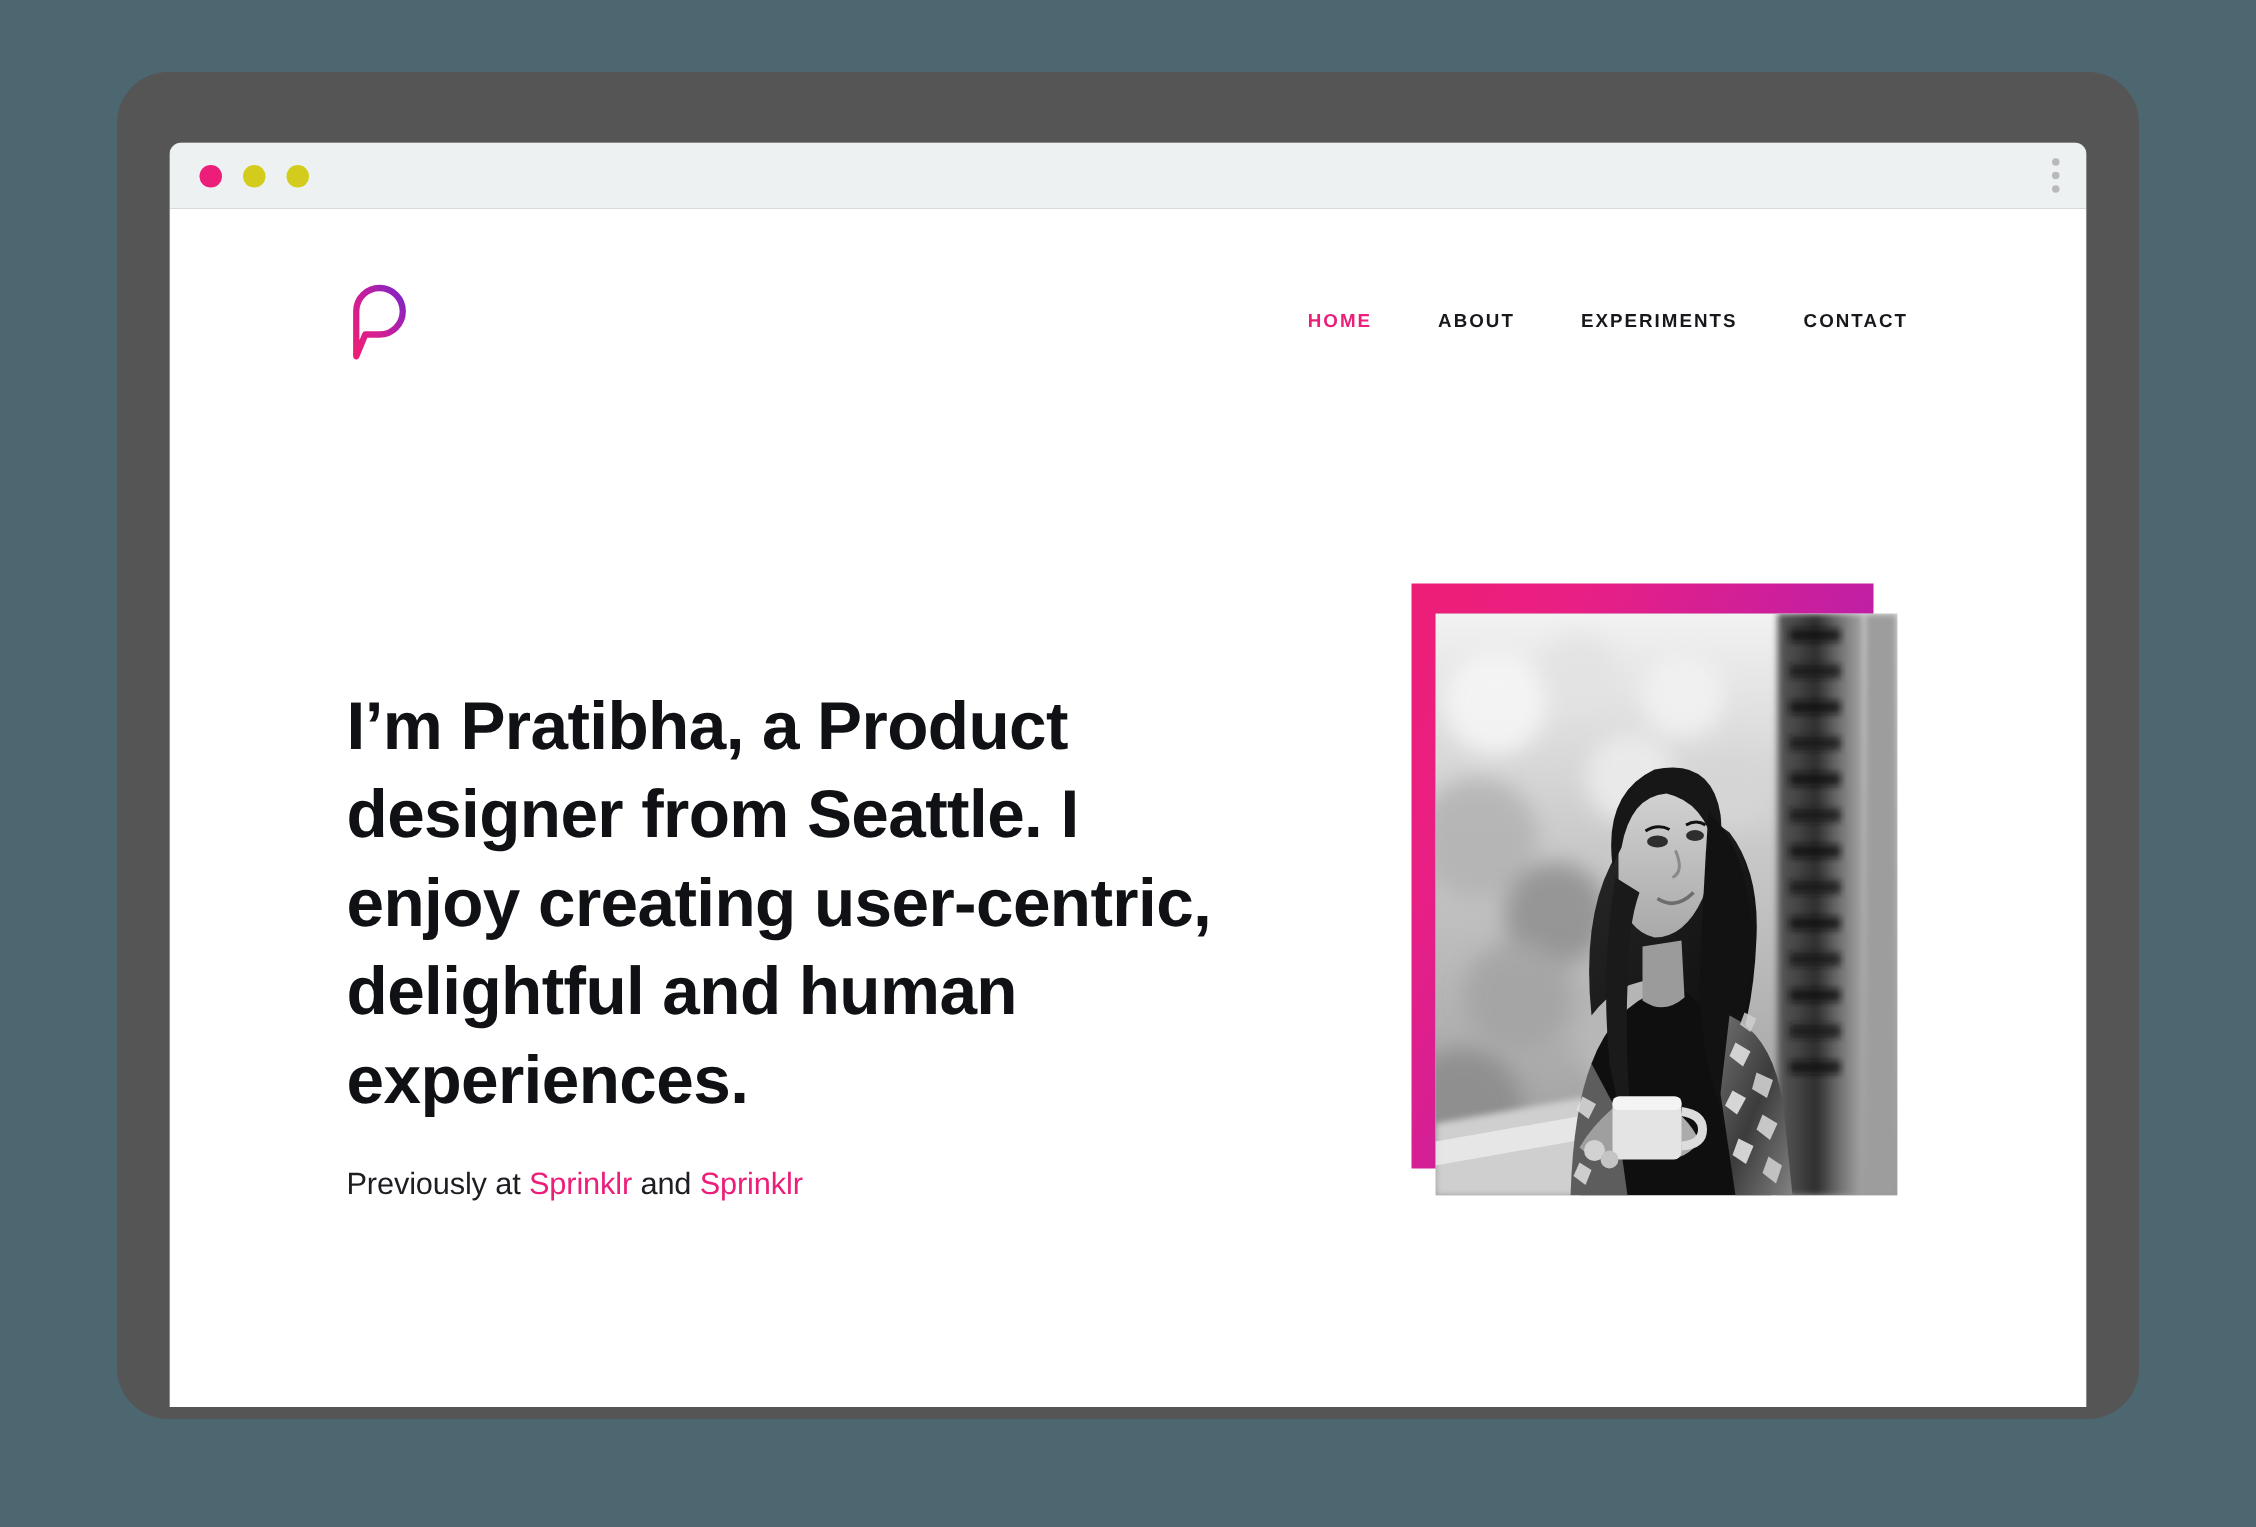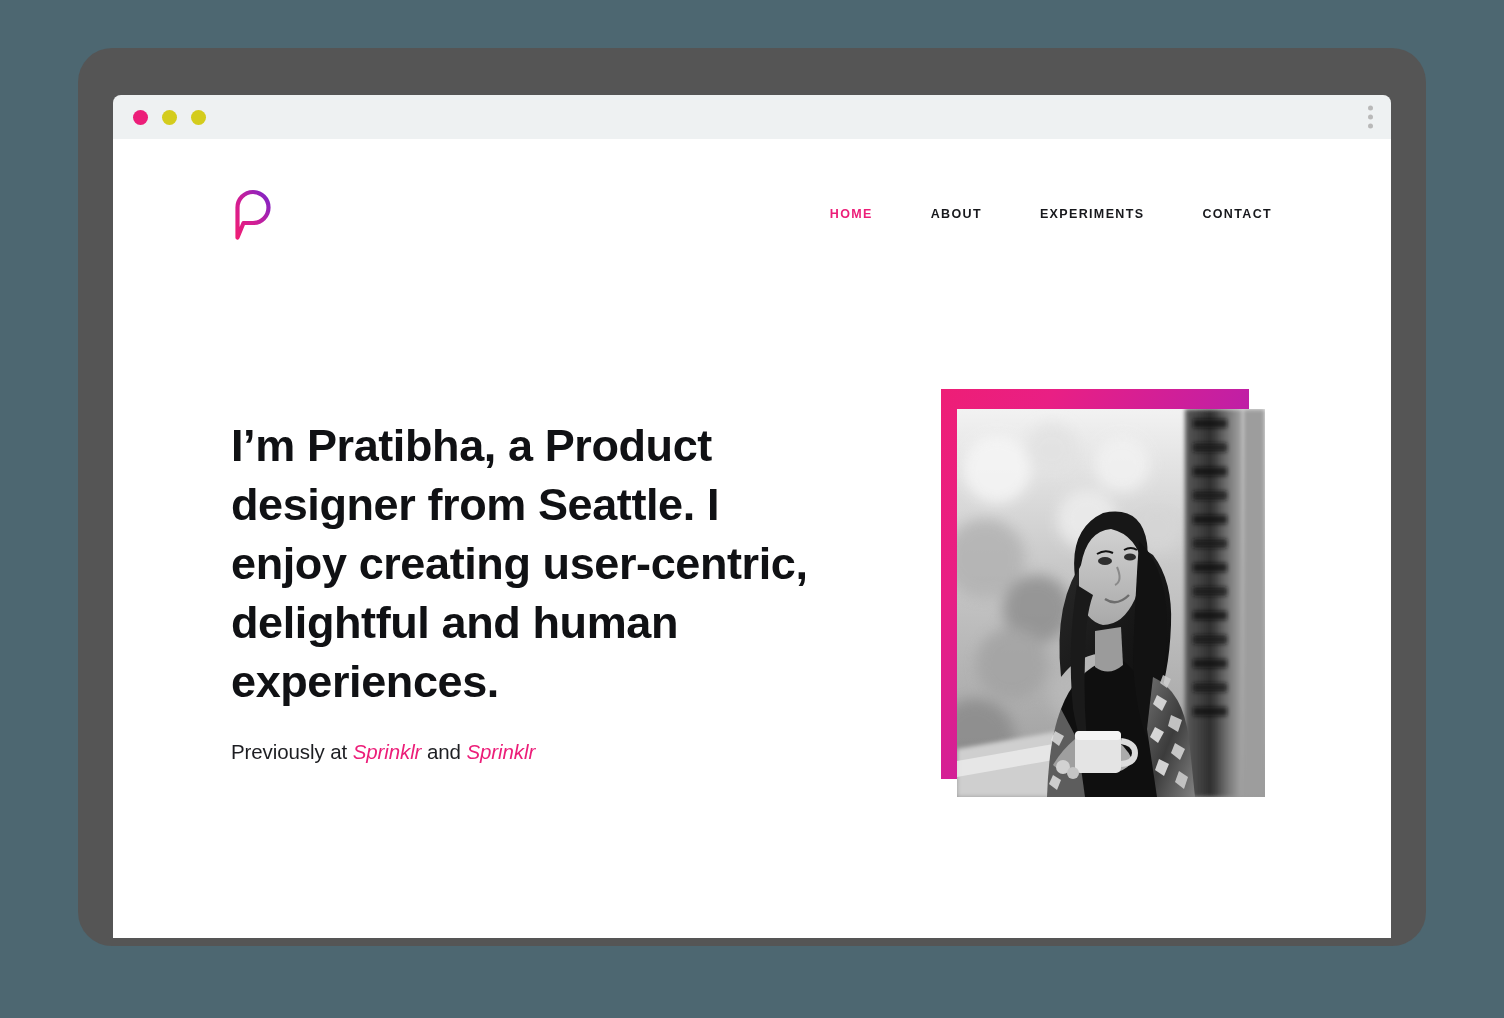--- a/index.html
+++ b/index.html
@@ -117,34 +117,34 @@
   }
 
   .nav-item {
     font-size: 12.5px;
     font-weight: bold;
     letter-spacing: 1.35px;
     color: #17181c;
     text-decoration: none;
     cursor: pointer;
     padding: 6px 0;
-    margin-left: 58px;
+    margin-left: 44px;
     white-space: nowrap;
   }
   .nav-item:first-child { margin-left: 0; }
   .nav-item.active { color: #ec1e79; }
 
   
   .hero {
     position: absolute;
     left: 118px;
     top: 250px;
     right: 110px;
     display: flex;
-    align-items: flex-start;
+    align-items: flex-end;
   }
 
   .hero-text {
     width: 620px;
     flex: 0 0 auto;
     padding-top: 27px;
   }
 
   .headline {
     font-family: "Liberation Sans", sans-serif;
@@ -161,21 +161,20 @@
     font-size: 20.5px;
     line-height: 28px;
     color: #1d1e22;
     letter-spacing: -0.1px;
   }
 
   .link-accent {
     color: #ec1e79;
     text-decoration: none;
     cursor: pointer;
-    font-style: italic;
   }
 
   
   .hero-media {
     position: relative;
     margin-left: auto;
     width: 340px;
     height: 415px;
     flex: 0 0 auto;
   }

